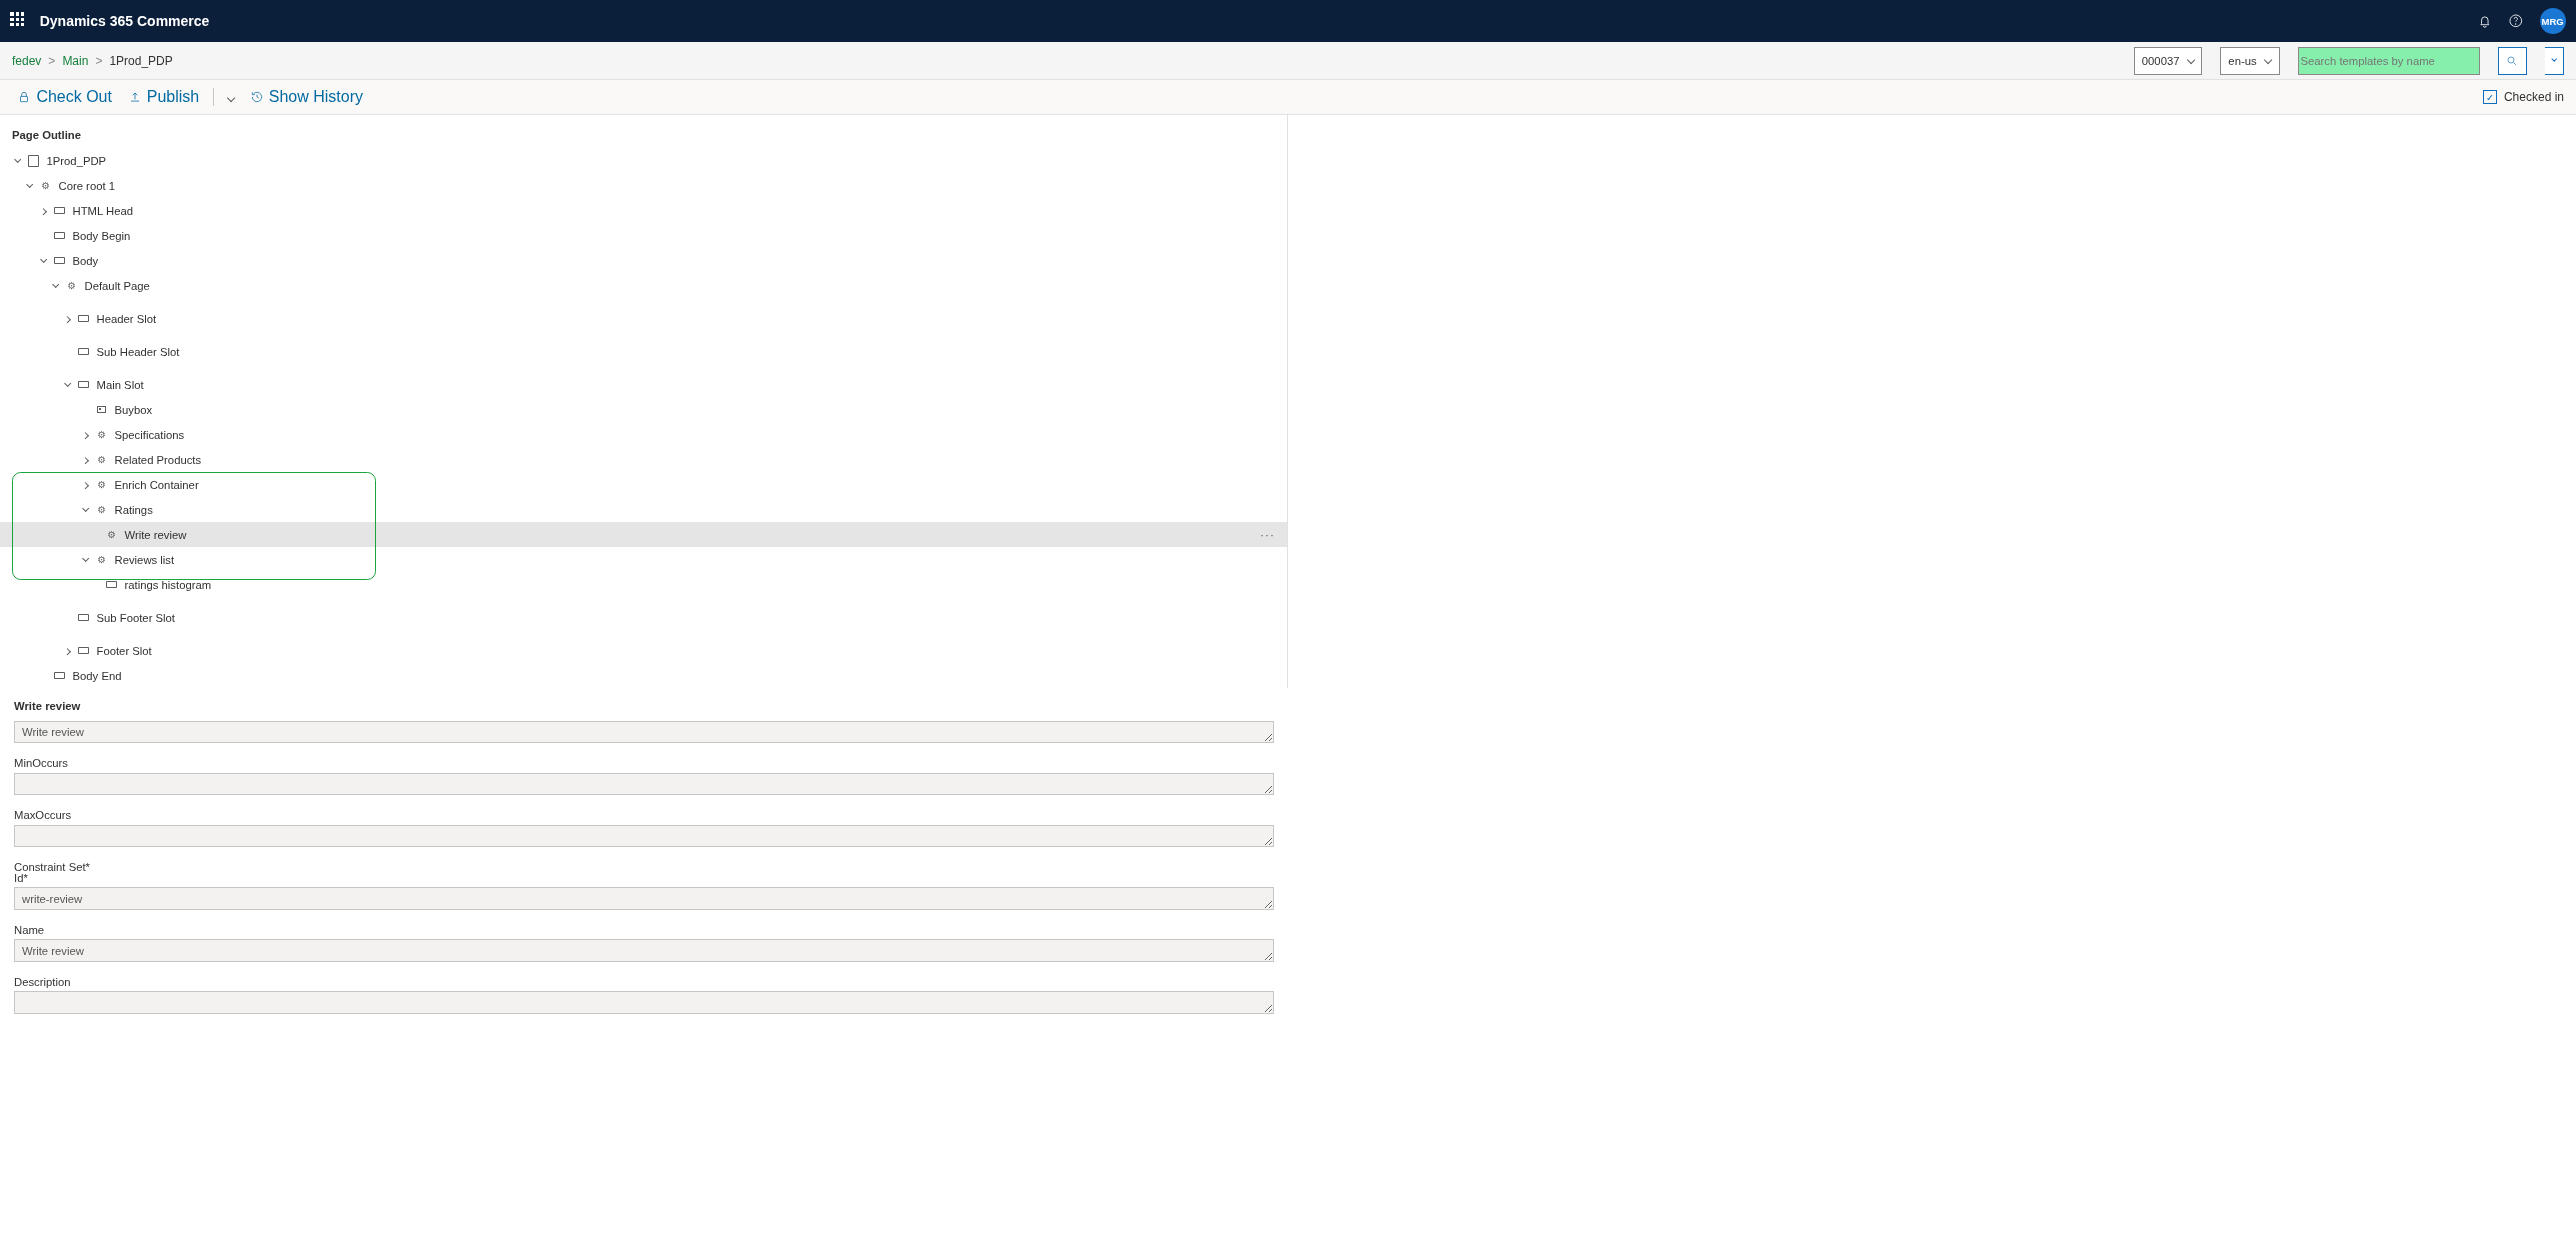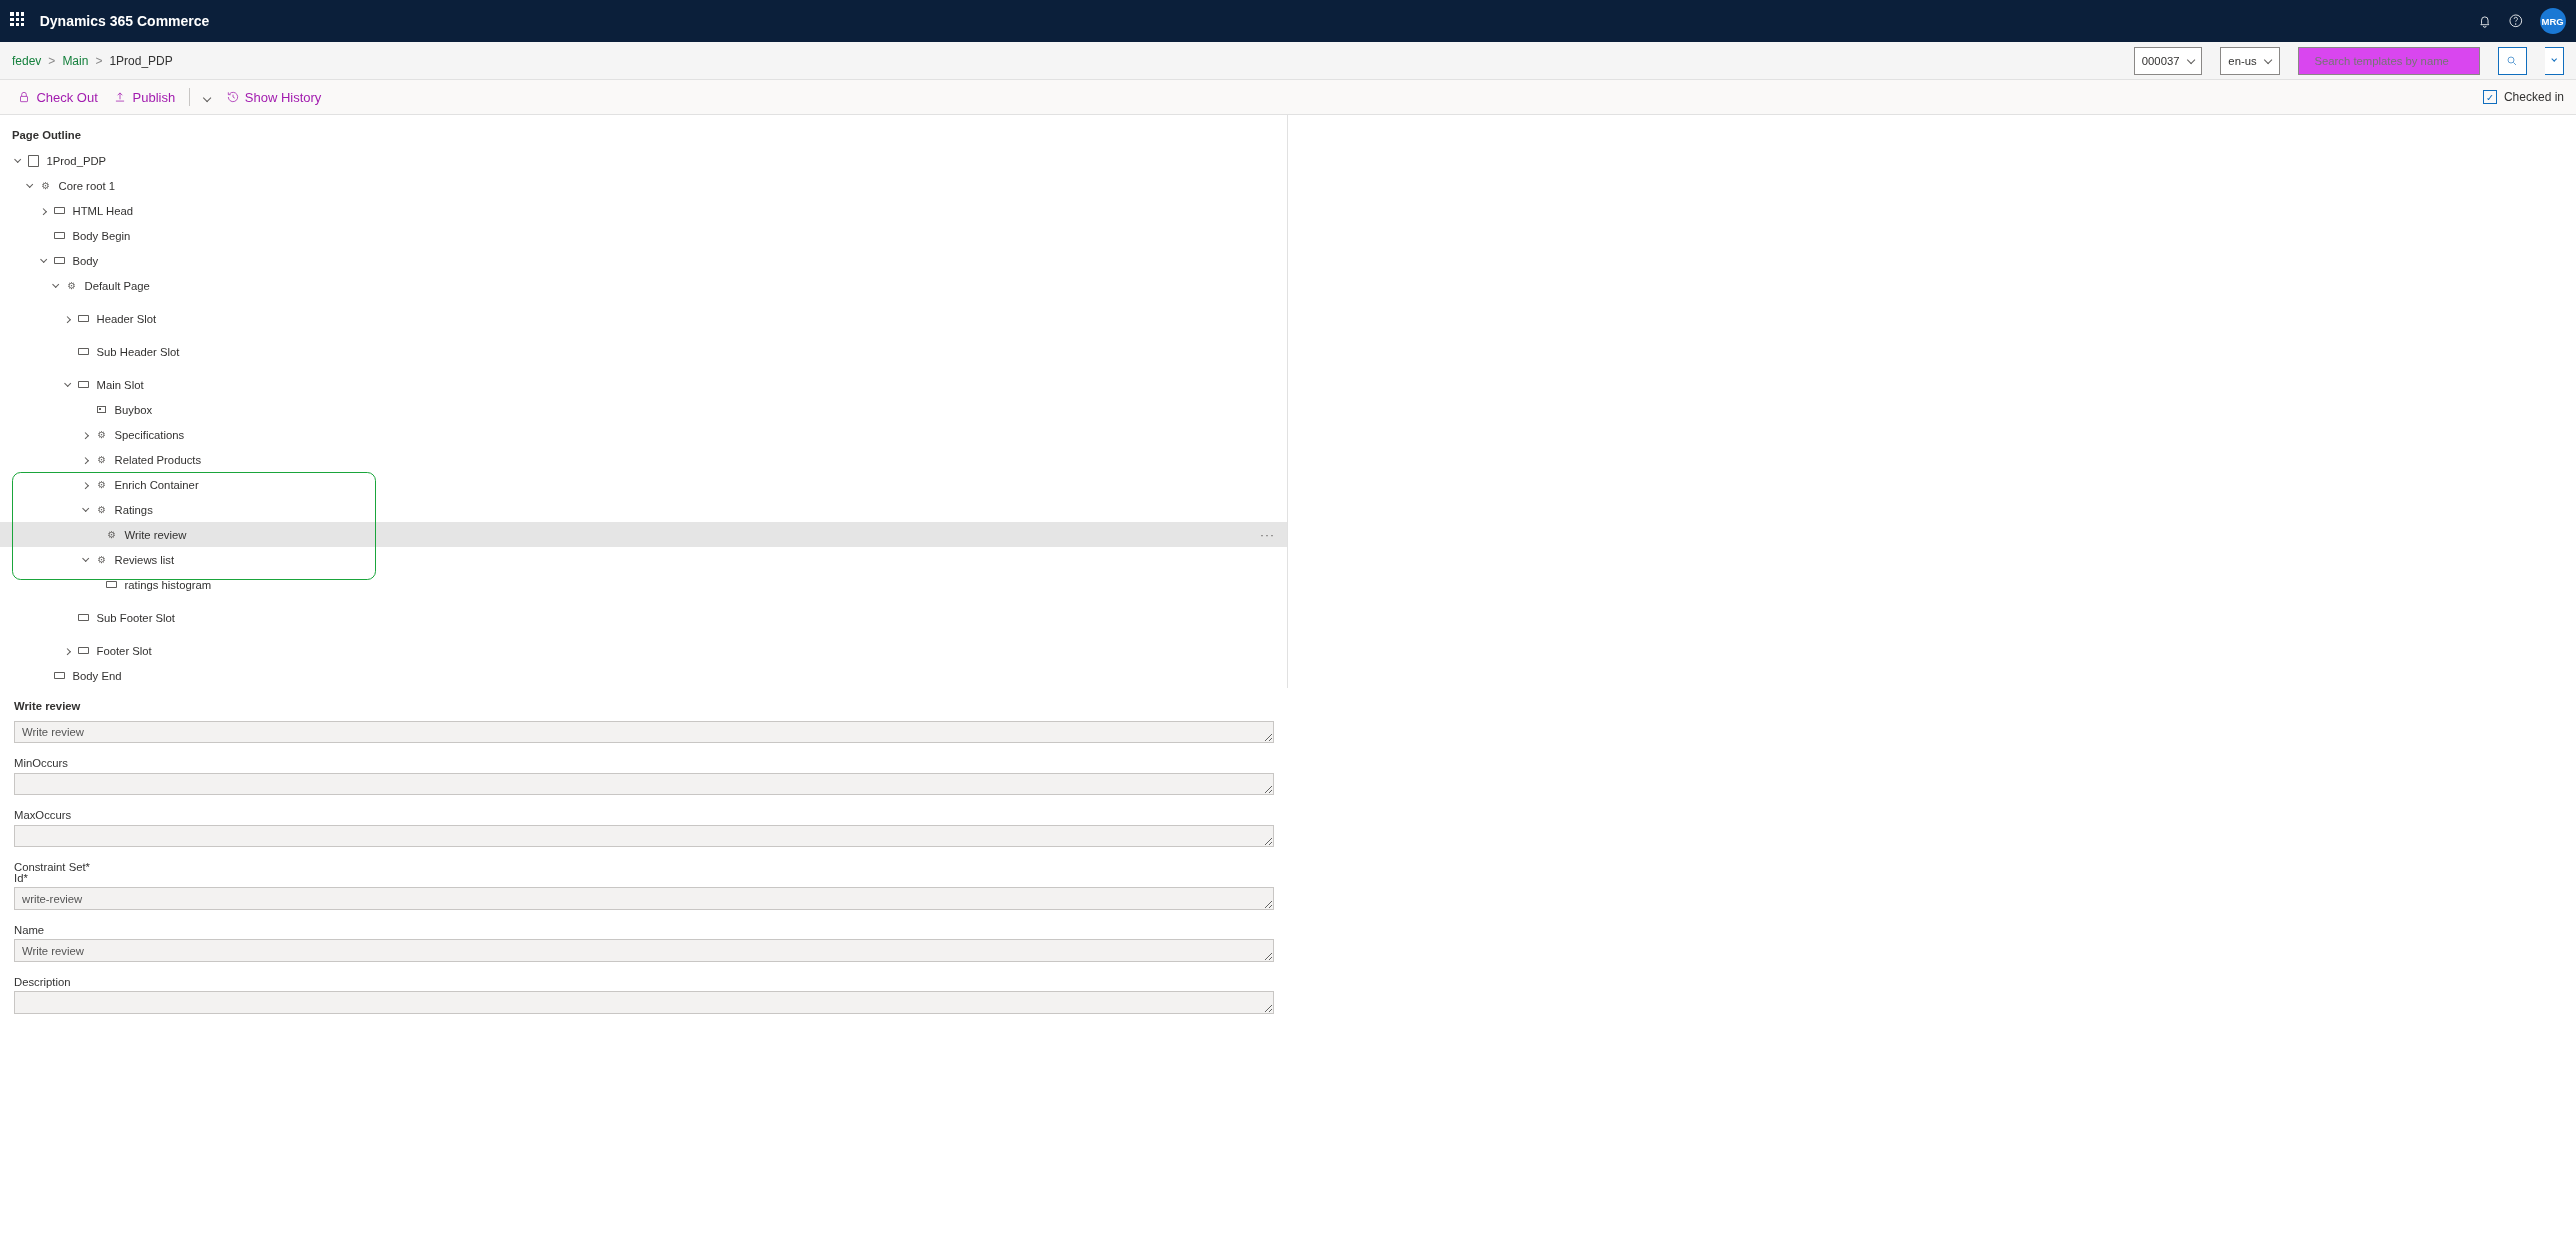--- a/index.html
+++ b/index.html
@@ -16,29 +16,29 @@
 
 
 .breadcrumbbar { height: 38px; background: #f5f5f5; border-bottom: 0.9px solid #e1e1e1; display: flex; align-items: center; justify-content: space-between; padding: 0 12px; }
 .breadcrumb { display: flex; align-items: center; gap: 7px; font-size: 12px; }
 .breadcrumb a { color: #15803d; text-decoration: none; cursor: pointer; }
 .breadcrumb .sep { color: #888; }
 .breadcrumb .current { color: #333; }
 .bc-right { display: flex; gap: 18px; }
 .dropdown { border: 0.9px solid #8a8886; background: #fff; height: 28px; display: flex; align-items: center; padding: 0 7px; gap: 8.7px; cursor: pointer; font-size: 11.3px;}
 .dropdown .chev { border: solid #605e5c; border-width: 0 0.9px 0.9px 0; display: inline-block; padding: 2.6px; transform: rotate(45deg); }
-.searchbox { border: 0.9px solid #8a8886; background: #d946ef; height: 28px; width: 182px; padding: 0 16px; font-size: 11.3px; }
+.searchbox { border: 0.9px solid #8a8886; background: #86efac; height: 28px; width: 182px; padding: 0 2px; font-size: 11.3px; }
 .searchbtn { border: 0.9px solid #106ebe; background: #fff; height: 28px; width: 29.5px; display: flex; align-items: center; justify-content: center; cursor: pointer; color:#106ebe;}
 .searchsplit { border: 0.9px solid #106ebe; border-left:none; background: #fff; height: 28px; width: 19px; display: flex; align-items: center; justify-content: center; cursor: pointer; color:#106ebe;}
 .searchsplit .chev { border: solid #106ebe; border-width: 0 0.9px 0.9px 0; display: inline-block; padding: 1.7px; transform: rotate(45deg); margin-top:-2.6px;}
 
 
 .toolbar { height: 35px; border-bottom: 0.9px solid #e1e1e1; display: flex; align-items: center; padding: 0 12px; justify-content: space-between; background:#faf9f8;}
 .toolbar .left { display: flex; align-items: center; gap: 5.2px; }
-.tbtn { display: flex; align-items: center; gap: 5.2px; padding: 3.5px 5.2px; cursor: pointer; font-size: 13px; color:#a21caf;}
+.tbtn { display: flex; align-items: center; gap: 5.2px; padding: 3.5px 5.2px; cursor: pointer; font-size: 16px; color:#0369a1;}
 .tbtn svg { width: 14px; height: 14px; }
 .toolbar .divider { width: 0.9px; height: 17.3px; background: #c8c6c4; margin: 0 3.5px; }
 .toolbar .chevbtn { padding: 3.5px 5.2px; cursor: pointer; }
 .toolbar .chevbtn .chev { border: solid #605e5c; border-width: 0 0.9px 0.9px 0; display: inline-block; padding: 2.6px; transform: rotate(45deg); }
 .checkedin { display: flex; align-items: center; gap: 7px; font-size: 12px;}
 .checkedin .ck { width: 14px; height: 14px; border: 0.9px solid #106ebe; color:#106ebe; display:flex; align-items:center; justify-content:center; font-size:9.5px;}
 
 
 .main { display: flex; height: calc(100% - 114px); flex-direction: column; }
 .leftpanel { width: 50%; border-right: 0.9px solid #e1e1e1; padding: 14px 0 0 0; overflow:hidden;}

